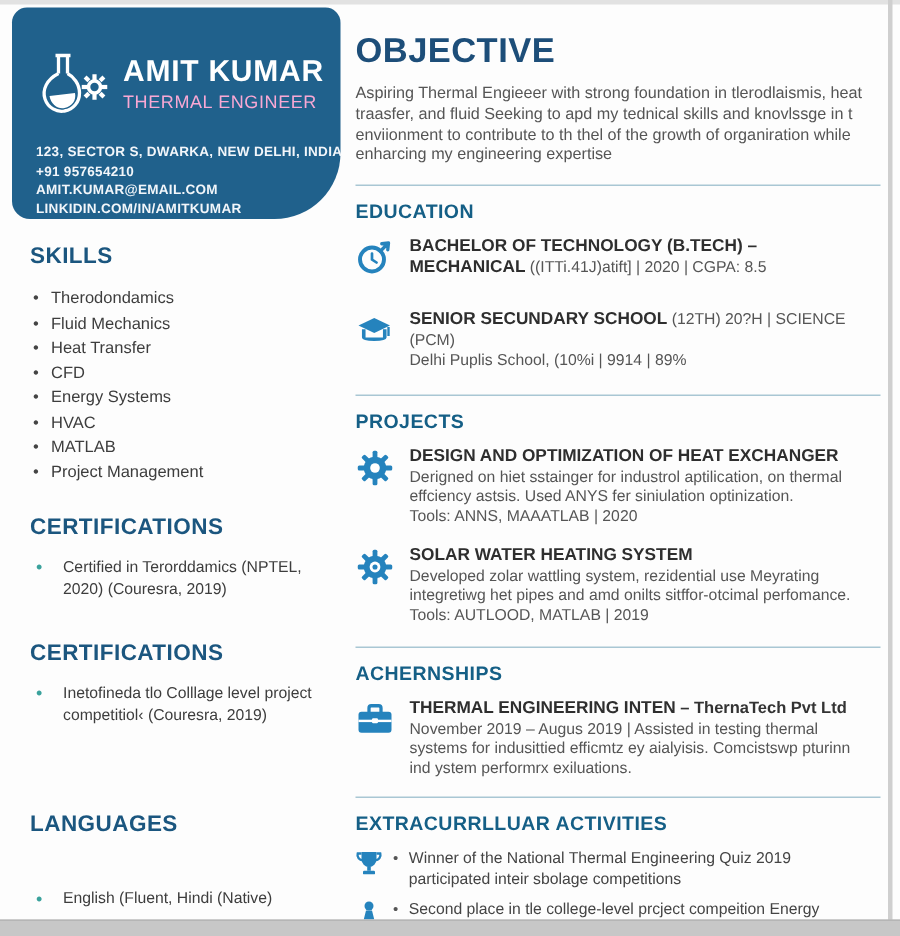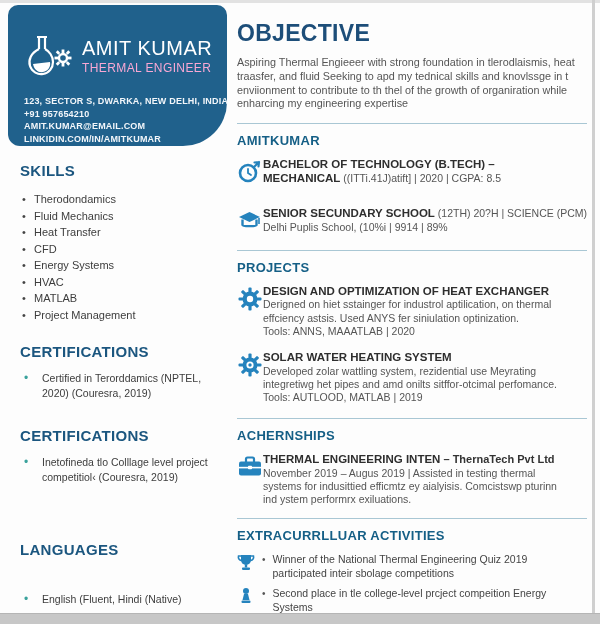--- a/index.html
+++ b/index.html
@@ -7,42 +7,42 @@
   body { font-family:"Liberation Sans", sans-serif; background:#e8e8e8; }
   .page { position:relative; width:600px; height:624px; background:#fdfdfd; overflow:hidden; }
   .frame-bottom { position:absolute; left:0; bottom:0; width:100%; height:11px; background:#c7c7c7; border-top:1px solid #b5b5b5; }
   .frame-right { position:absolute; right:5px; top:0; width:3px; height:100%; background:#cfcfcf; }
   .frame-top { position:absolute; left:0; top:0; width:100%; height:3px; background:#e2e2e2; }
 
   
   .header-card { position:absolute; left:8px; top:5px; width:219px; height:141px;
     background:#20618c; border-radius:10px 10px 44px 12px; color:#fff; }
   .header-top { display:flex; align-items:center; gap:8px; padding:26px 0 0 14px; }
-  .header-name { font-size:20px; font-weight:normal; letter-spacing:.5px; line-height:22px; }
+  .header-name { font-size:20px; font-weight:bold; letter-spacing:.5px; line-height:22px; }
   .header-title { font-size:12px; font-weight:normal; letter-spacing:.4px; color:#f9a8d4; margin-top:2px; }
   .header-contact { padding:14px 10px 0 16px; font-size:9px; font-weight:bold; line-height:12.5px; letter-spacing:.2px; color:#f2f6fa; }
   .header-contact div { white-space:nowrap; }
 
   
   .left-col { position:absolute; left:20px; top:162px; width:205px; }
   .side-h { font-size:15px; font-weight:bold; color:#1b567f; letter-spacing:.3px; }
   .skills-list { list-style:none; margin-top:12px; }
   .skills-list li { font-size:11px; color:#3d3d3d; line-height:16.5px; padding-left:14px; position:relative; }
   .skills-list li::before { content:"•"; position:absolute; left:2px; color:#444; }
   .side-item { font-size:10.5px; color:#3d3d3d; line-height:15px; padding-left:22px; position:relative; margin-top:11px; width:190px; }
   .side-item::before { content:"•"; position:absolute; left:4px; color:#3aa29c; font-size:12px; }
   .mt20 { margin-top:20px; } .mt26 { margin-top:26px; } .mt44 { margin-top:56px; } .mt34 { margin-top:34px; }
 
   
   .right-col { position:absolute; left:237px; top:14px; width:350px; }
   .obj-title { font-size:23px; font-weight:bold; color:#1d4e79; letter-spacing:.3px; margin-top:6px; }
   .obj-text { font-size:10.8px; color:#555; line-height:13.8px; margin-top:9px; width:340px; }
   .divider { border-top:1px solid #a9c7d4; margin-top:12px; }
   .sec-h { font-size:13px; font-weight:bold; color:#155f86; letter-spacing:.3px; margin-top:9px; }
-  .item { display:flex; margin-top:10px; }
+  .item { display:flex; gap:10px; margin-top:10px; }
   .item .icon { flex:0 0 26px; padding-top:1px; }
   .item-body { font-size:10.5px; color:#555; line-height:13.2px; }
   .t-bold { font-weight:bold; color:#333; font-size:11px; }
   .t-caps { font-weight:bold; color:#2e2e2e; font-size:11.5px; line-height:13.5px; }
   .bullet-row { display:flex; gap:7px; margin-top:7px; align-items:flex-start; }
   .bullet-row .icon { flex:0 0 17px; }
   .bullet-dot { color:#555; font-size:10px; padding-top:1px; }
   .bullet-text { font-size:10.5px; color:#444; line-height:13.5px; }
   svg { display:block; }
 </style>
@@ -111,21 +111,21 @@
     <div class="side-h mt44">LANGUAGES</div>
     <div class="side-item mt34">English (Fluent, Hindi (Native)</div>
   </div>
 
   <div class="right-col">
 
     <div class="obj-title">OBJECTIVE</div>
     <div class="obj-text">Aspiring Thermal Engieeer with strong foundation in tlerodlaismis, heat traasfer, and fluid Seeking to apd my tednical skills and knovlssge in t enviionment to contribute to th thel of the growth of organiration while enharcing my engineering expertise</div>
 
     <div class="divider"></div>
-    <div class="sec-h">AMITKUMAR</div>
+    <div class="sec-h">EDUCATION</div>
 
     <div class="item">
       <span class="icon">
         <svg width="25" height="25" viewBox="0 0 25 25">
           <circle cx="11" cy="14" r="8" fill="none" stroke="#2583bd" stroke-width="2.6"></circle>
           <path d="M11 10 v4 l3 2" fill="none" stroke="#2583bd" stroke-width="1.8" stroke-linecap="round"></path>
           <path d="M16.5 8.5 L22 3 M22 3 l-4.5 .5 M22 3 l-.5 4.5" stroke="#2583bd" stroke-width="2.2" fill="none" stroke-linecap="round"></path>
         </svg>
       </span>
       <div class="item-body">

